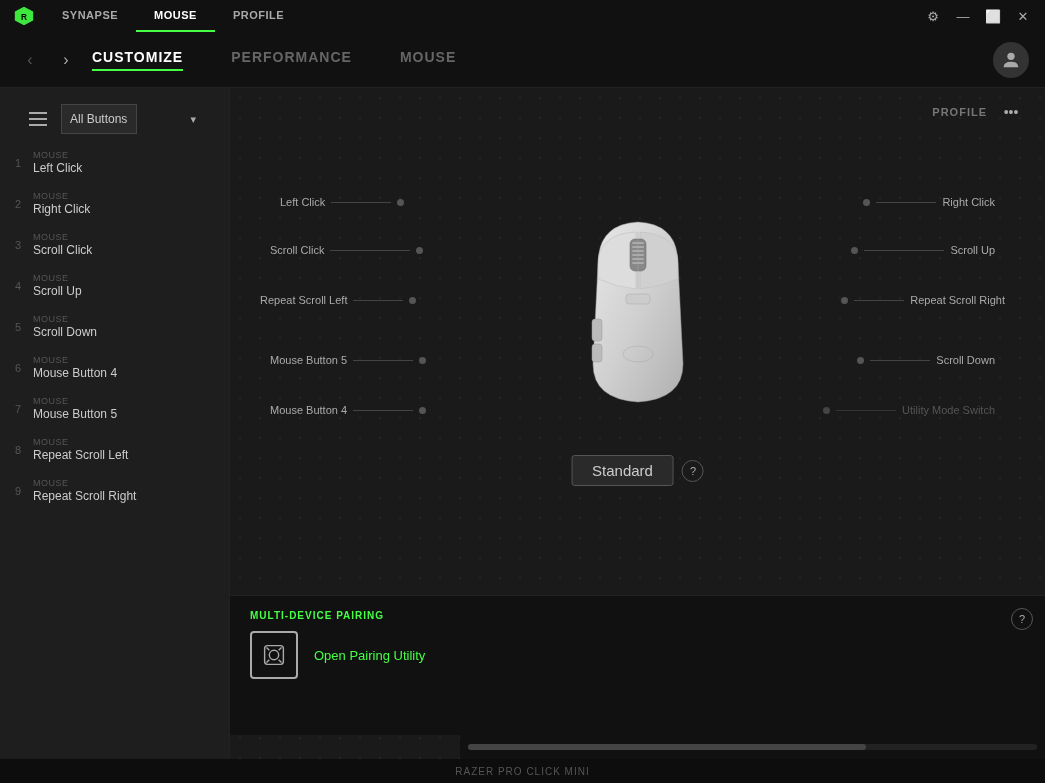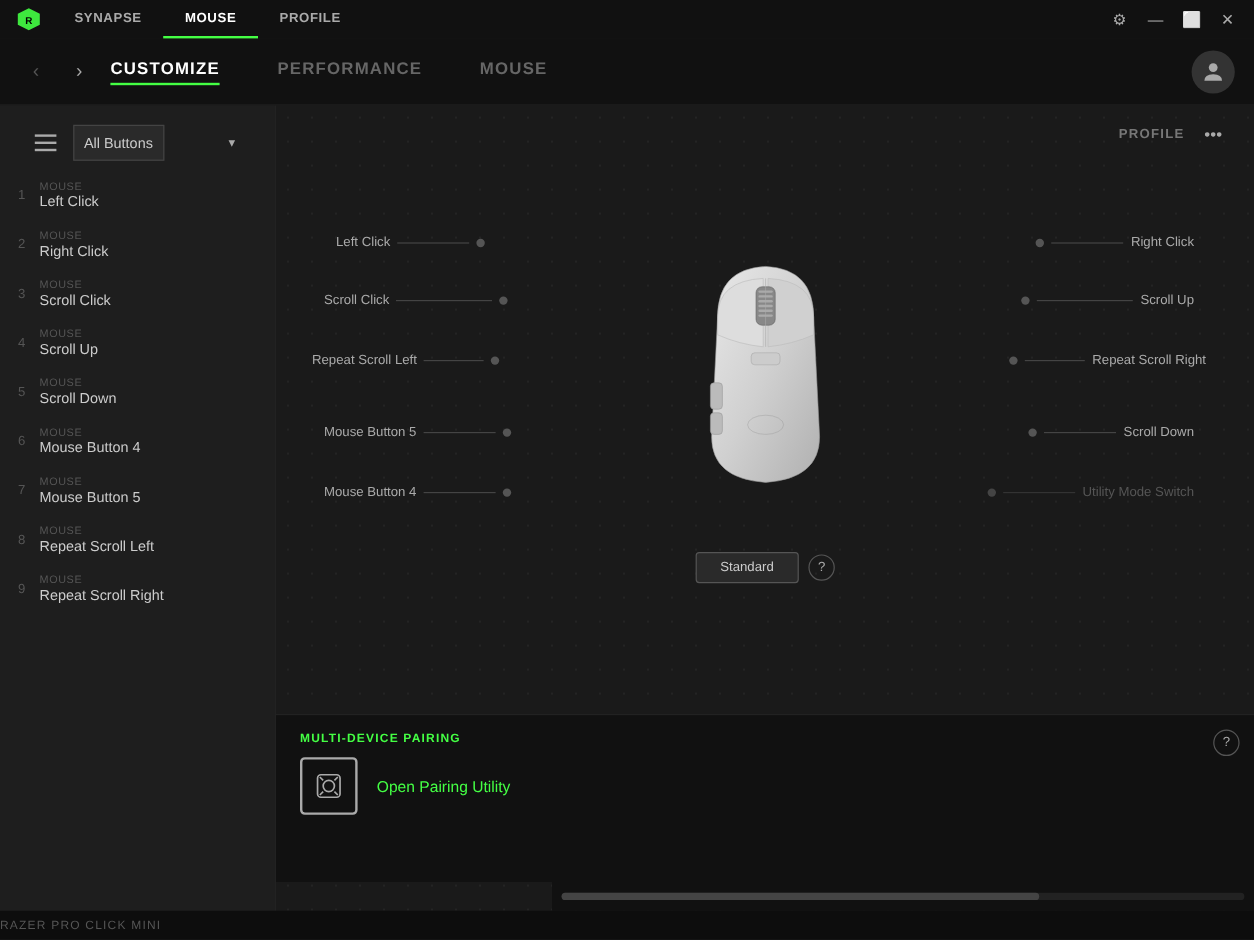--- a/index.html
+++ b/index.html
@@ -295,21 +295,21 @@
     }
 
     
     .standard-btn {
       display: block;
       margin: 0 auto;
       padding: 6px 20px;
       background: #2a2a2a;
       border: 1px solid #555;
       color: #ccc;
-      font-size: 11px;
+      font-size: 15px;
       cursor: pointer;
       border-radius: 3px;
     }
     .help-btn {
       width: 22px;
       height: 22px;
       border-radius: 50%;
       background: transparent;
       border: 1px solid #555;
       color: #aaa;
@@ -396,21 +396,21 @@
     
     .status-bar {
       position: absolute;
       bottom: 0;
       left: 0;
       right: 0;
       height: 24px;
       background: #0d0d0d;
       display: flex;
       align-items: center;
-      justify-content: flex-start;
+      justify-content: center;
       margin-top: 36px;
     }
     .status-text {
       font-size: 10px;
       color: #555;
       letter-spacing: 1px;
       text-transform: uppercase;
     }
 
     

